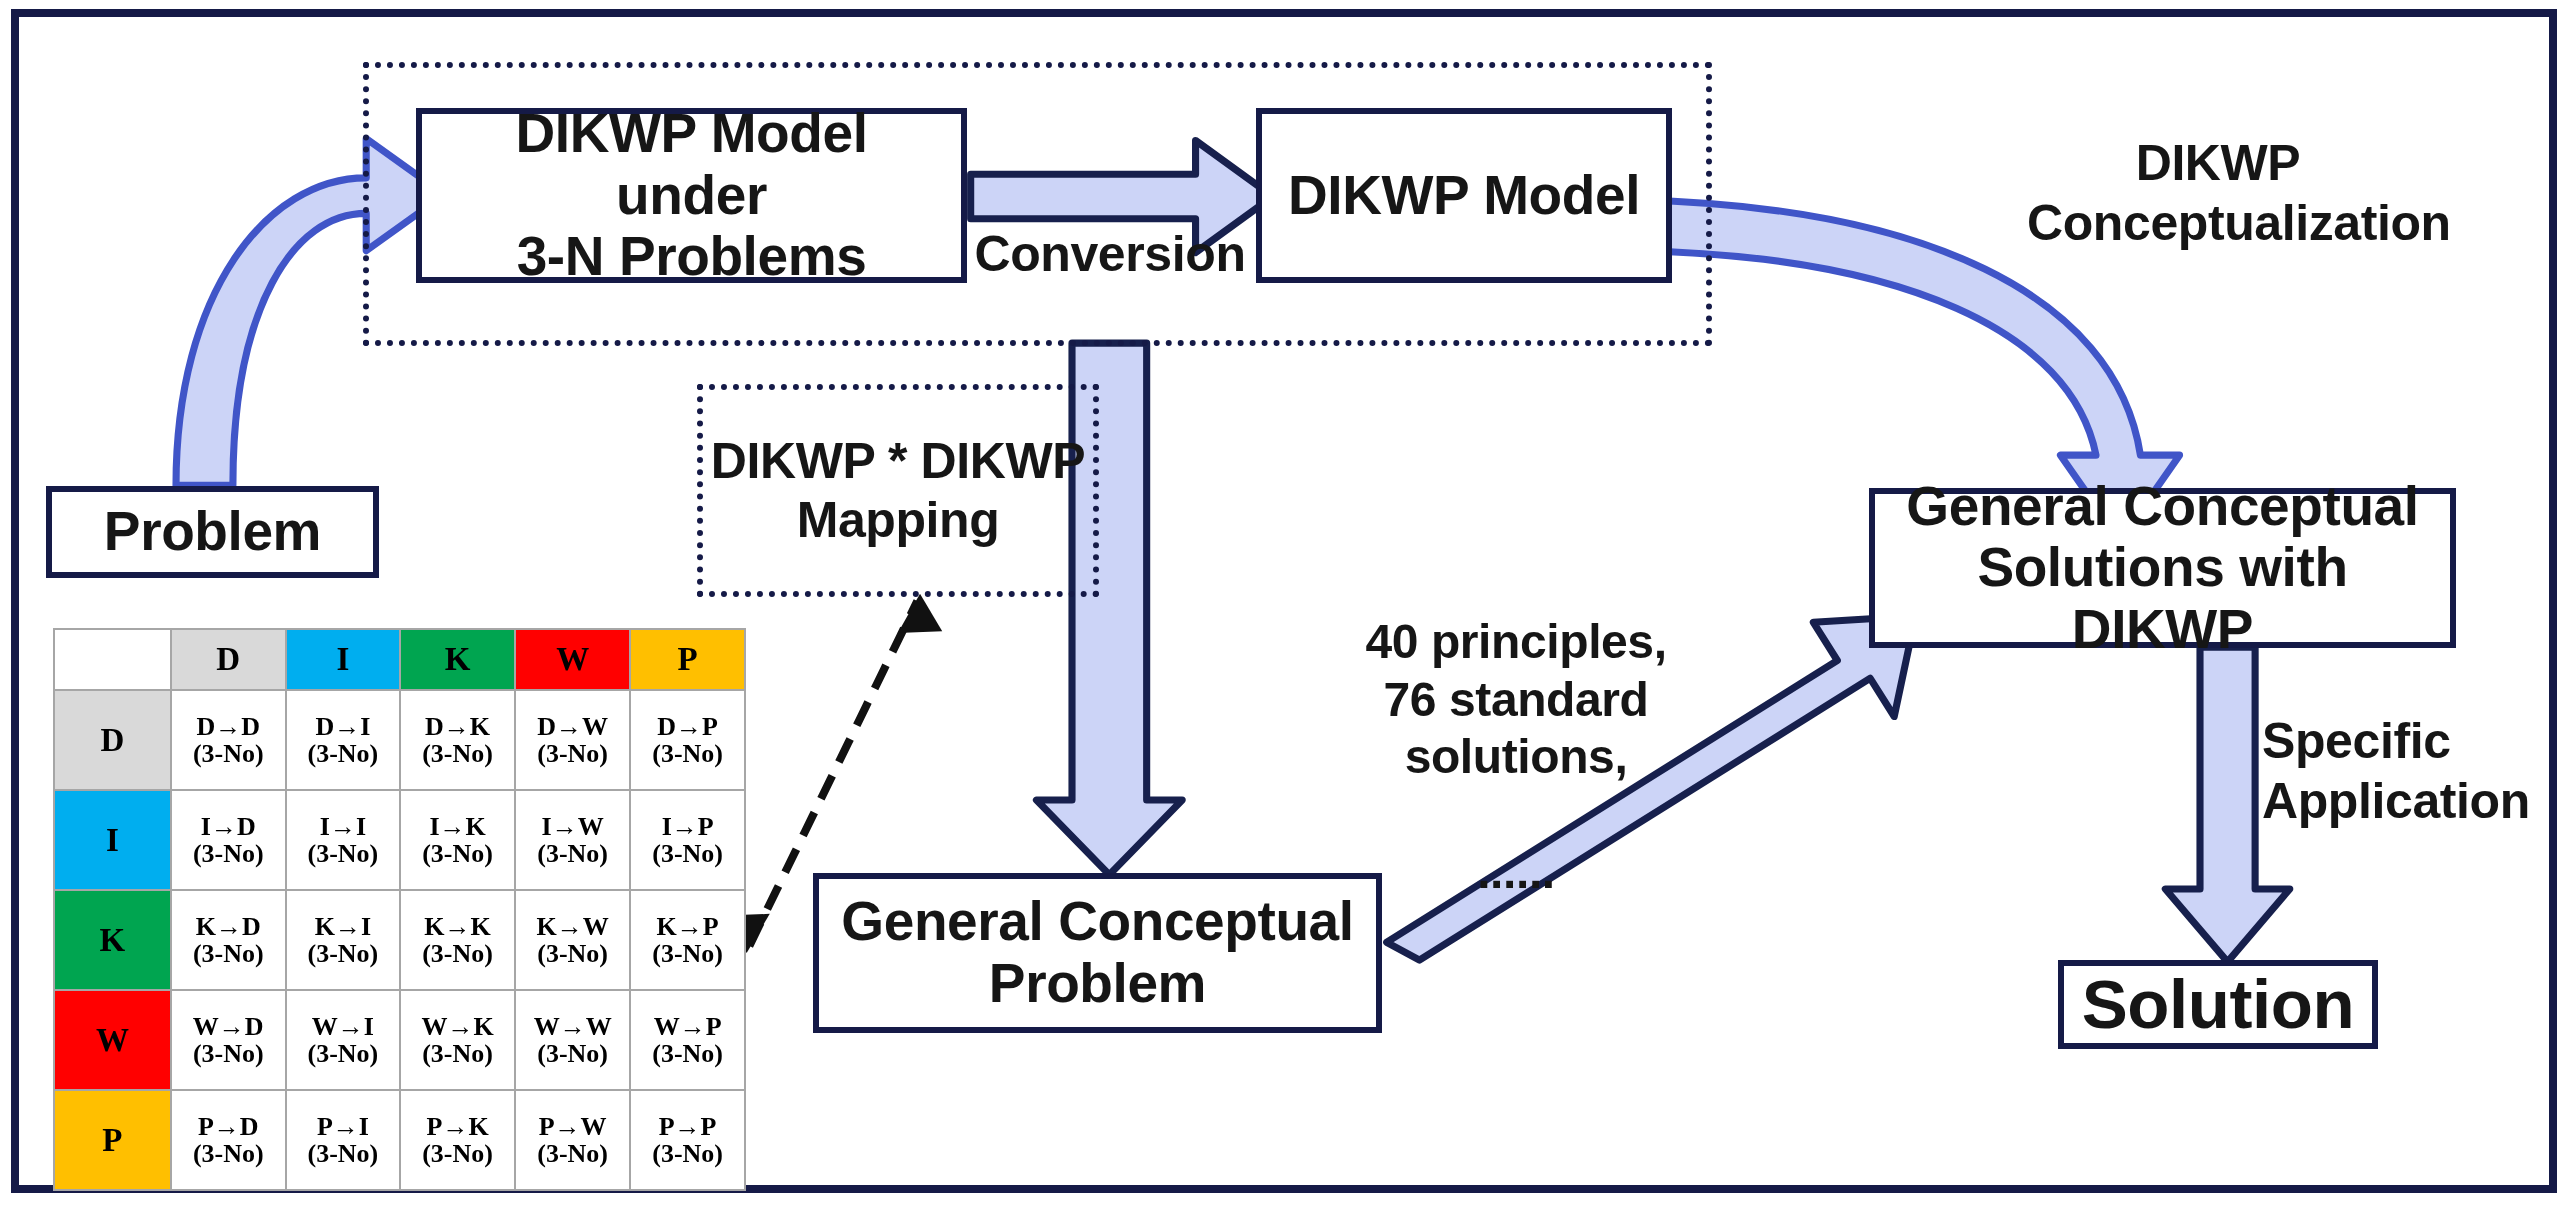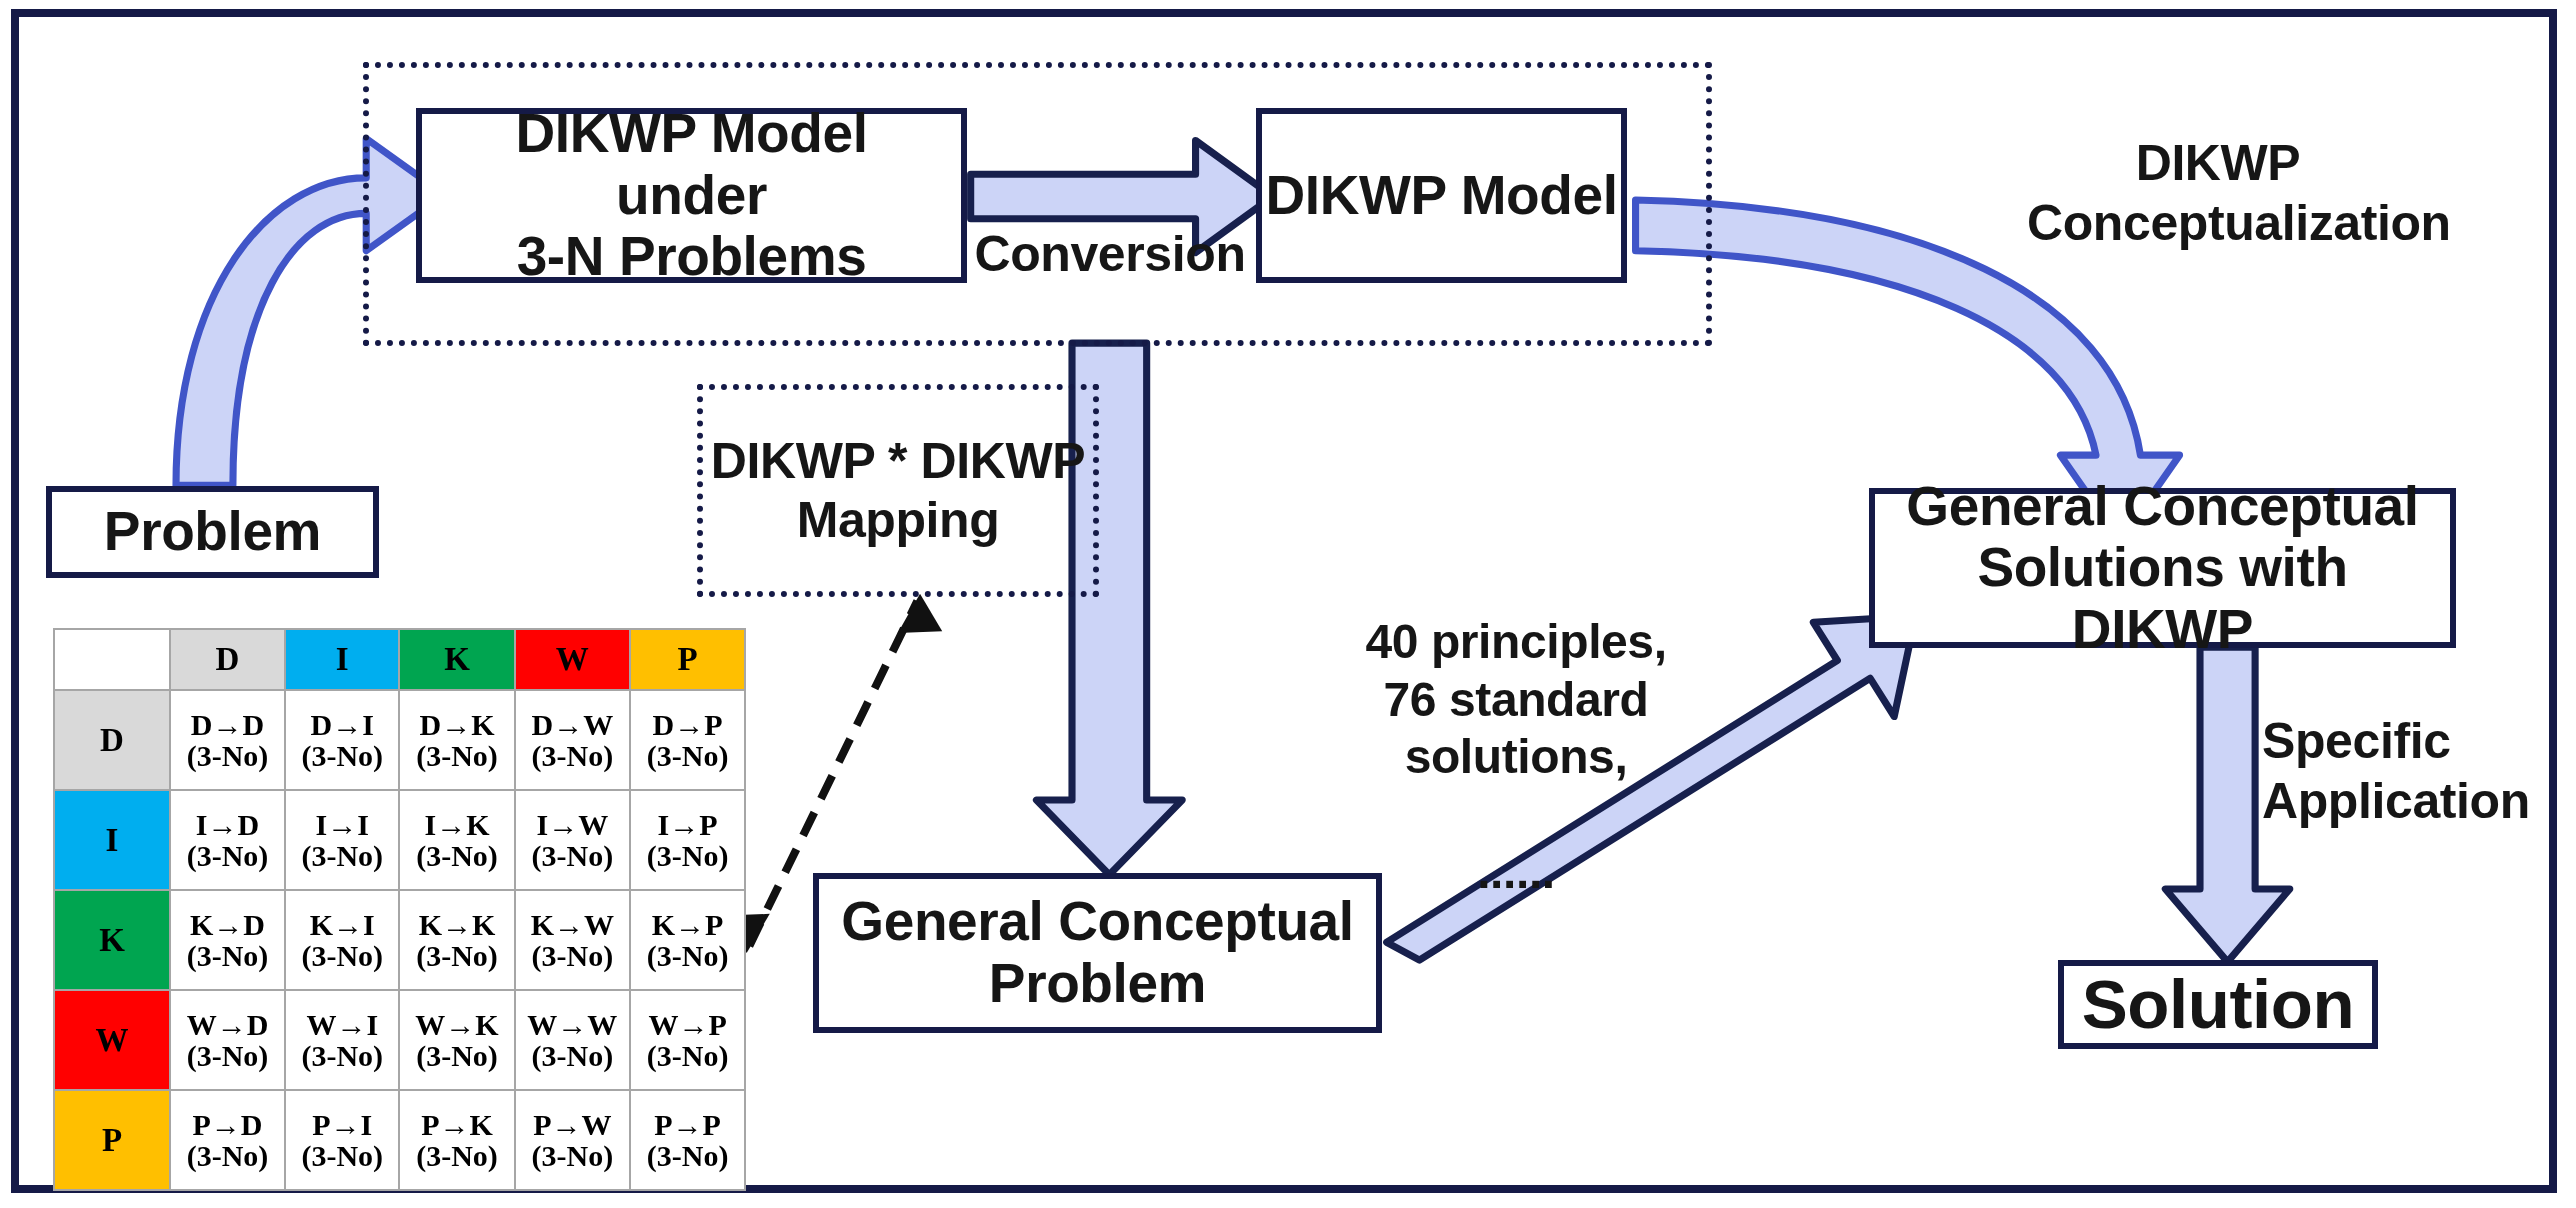--- a/index.html
+++ b/index.html
@@ -8,21 +8,21 @@
   #frame{position:absolute;left:10.7px;top:9px;width:2546px;height:1184px;border:8px solid #151a47;box-sizing:border-box;}
   svg.layer{position:absolute;left:0;top:0;width:2576px;height:1209px;overflow:visible;pointer-events:none;}
 
   .nbox{position:absolute;box-sizing:border-box;border:6.2px solid #151a47;background:#fff;
         display:flex;align-items:center;justify-content:center;text-align:center;
         font-weight:bold;color:#161616;line-height:1.12;letter-spacing:-0.4px;}
   .lbl{position:absolute;font-weight:bold;color:#161616;text-align:center;line-height:1.2;letter-spacing:-0.4px;}
 
   
   #box-model-3n{left:416px;top:108px;width:551px;height:175px;font-size:55px;padding:0 21px;}
-  #box-dikwp-model{left:1256px;top:108px;width:371px;height:175px;font-size:55px;}
+  #box-dikwp-model{left:1256px;top:108px;width:416px;height:175px;font-size:55px;}
   #box-gcs{left:1869px;top:488px;width:587px;height:160px;font-size:55px;padding:0 9px;}
   #box-solution{left:2058px;top:960px;width:320px;height:89px;font-size:69px;}
   #box-gcp{left:813px;top:873px;width:569px;height:160px;font-size:55px;padding:0 9px;}
   #box-problem{left:46px;top:486px;width:333px;height:92px;font-size:55px;}
 
   
   .dotbox{position:absolute;box-sizing:border-box;border:6.2px dotted #151a47;background:transparent;}
   #dot-outer{left:363px;top:62px;width:1349px;height:284px;}
   #dot-mapping{left:697px;top:384px;width:402px;height:213px;
                display:flex;align-items:center;justify-content:center;text-align:center;
@@ -33,21 +33,21 @@
   #lbl-construction{left:249px;top:380px;width:347px;font-size:50px;}
   #lbl-dikwp-conc{left:2027px;top:133px;width:382px;font-size:50px;}
   #lbl-specific-app{left:2262px;top:711px;width:320px;font-size:50px;text-align:left;}
   #lbl-principles{left:1267px;top:613px;width:498px;font-size:48px;}
 
   
   #matrix{position:absolute;left:53px;top:628px;width:693px;height:551px;
           border-collapse:collapse;background:#fff;}
   #matrix td{border:2.7px solid #a6a6a6;text-align:center;vertical-align:middle;
              font-family:"Liberation Serif",serif;font-weight:bold;color:#000;
-             font-size:30px;line-height:1.05;padding:0;}
+             font-size:26px;line-height:1.05;padding:0;}
   #matrix td.hd{font-size:33px;}
   #matrix tr.hrow td{height:59px;}
   #matrix tr.brow td{height:98px;}
   #matrix td.corner{width:119px;background:#fff;}
   #matrix td.cell{width:115px;}
   #matrix .arrowline{white-space:nowrap;}
 </style>
 </head>
 <body>
 

